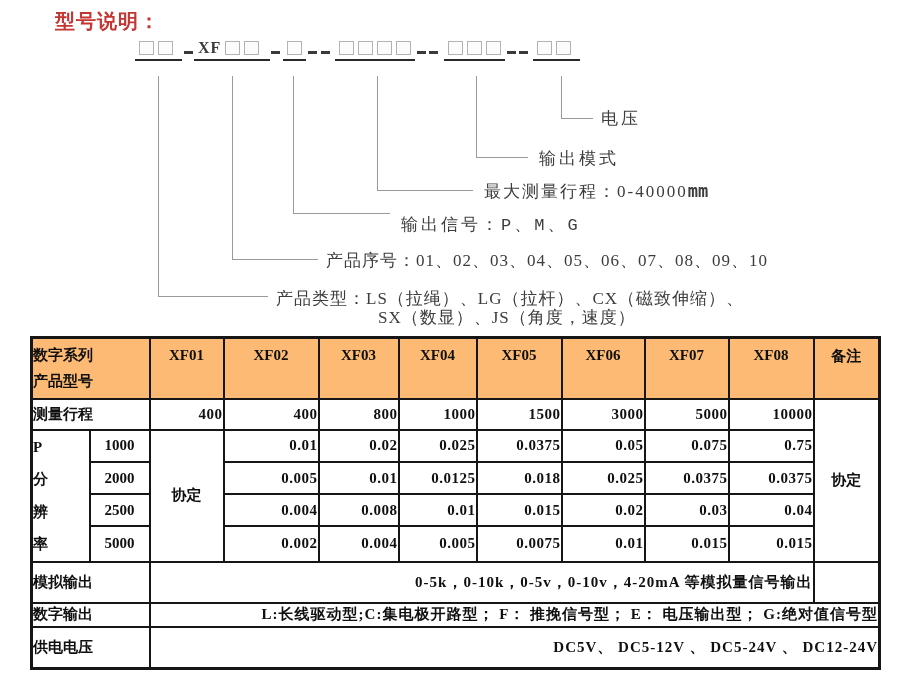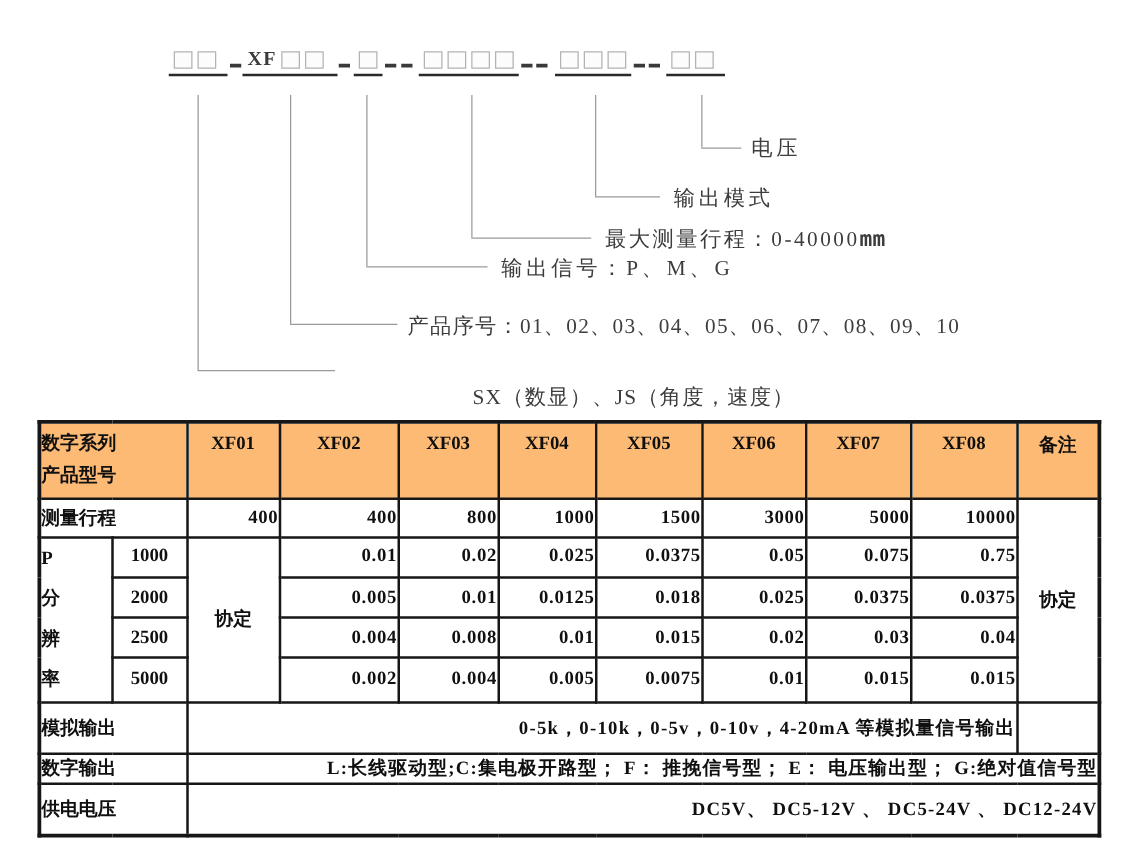--- a/index.html
+++ b/index.html
@@ -43,20 +43,21 @@
   .hdr-label div{line-height:26px;}
   .res-chars div{line-height:32.5px;}
   .val-cell{letter-spacing:0.5px;}
   .long-cell{letter-spacing:1px;}
 </style>
 </head>
 <body>
 
 <div id="page">
 
+  <div class="doc-title" style="color:#c43632;">型号说明：</div>
 
   <div class="code-group" style="left:135px;width:39px;">
     <span class="code-box"></span>
     <span class="code-box"></span>
   </div>
   <div class="dash" style="left:184px;"></div>
 
   <div class="code-group" style="left:194px;width:68px;">
     <span class="code-prefix">XF</span>
     <span class="code-box"></span>
@@ -106,22 +107,23 @@
 
   <div class="vline" style="left:476px;top:76px;height:81px;"></div>
   <div class="hline" style="left:476px;top:157px;width:52px;"></div>
 
   <div class="vline" style="left:561px;top:76px;height:42px;"></div>
   <div class="hline" style="left:561px;top:118px;width:32px;"></div>
 
   <div class="dlabel ls3" style="left:601px;top:107px;">电压</div>
   <div class="dlabel ls3" style="left:539px;top:147px;">输出模式</div>
   <div class="dlabel ls2" style="left:484px;top:180px;"><span>最大测量行程：0-40000</span><span class="unit">mm</span></div>
-  <div class="dlabel ls3" style="left:401px;top:203px;">输出信号：P、M、G</div>
+  <div class="dlabel ls3" style="left:401px;top:213px;font-family:Liberation Mono, monospace;">输出信号：P、M、G</div>
   <div class="dlabel ls1" style="left:326px;top:249px;">产品序号：01、02、03、04、05、06、07、08、09、10</div>
+  <div class="dlabel ls1" style="left:276px;top:287px;">产品类型：LS（拉绳）、LG（拉杆）、CX（磁致伸缩）、</div>
   <div class="dlabel ls1" style="left:378px;top:306px;">SX（数显）、JS（角度，速度）</div>
 
   <table class="spec">
     <colgroup>
       <col style="width:58px">
         <col style="width:60px">
         <col style="width:74px">
         <col style="width:95px">
       <col style="width:80px">
         <col style="width:78px">

